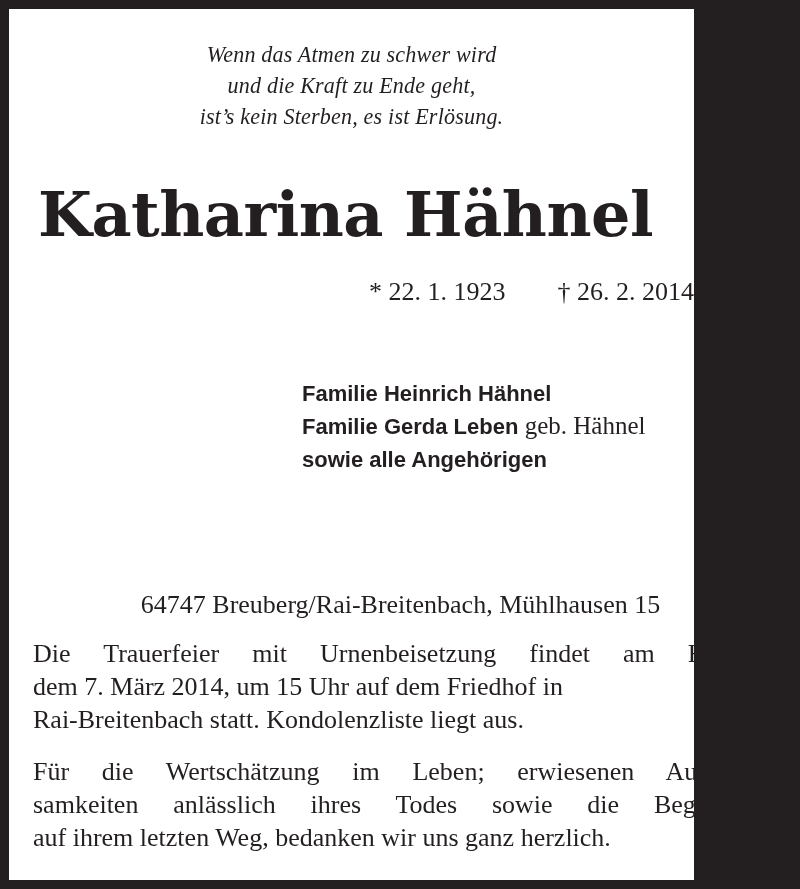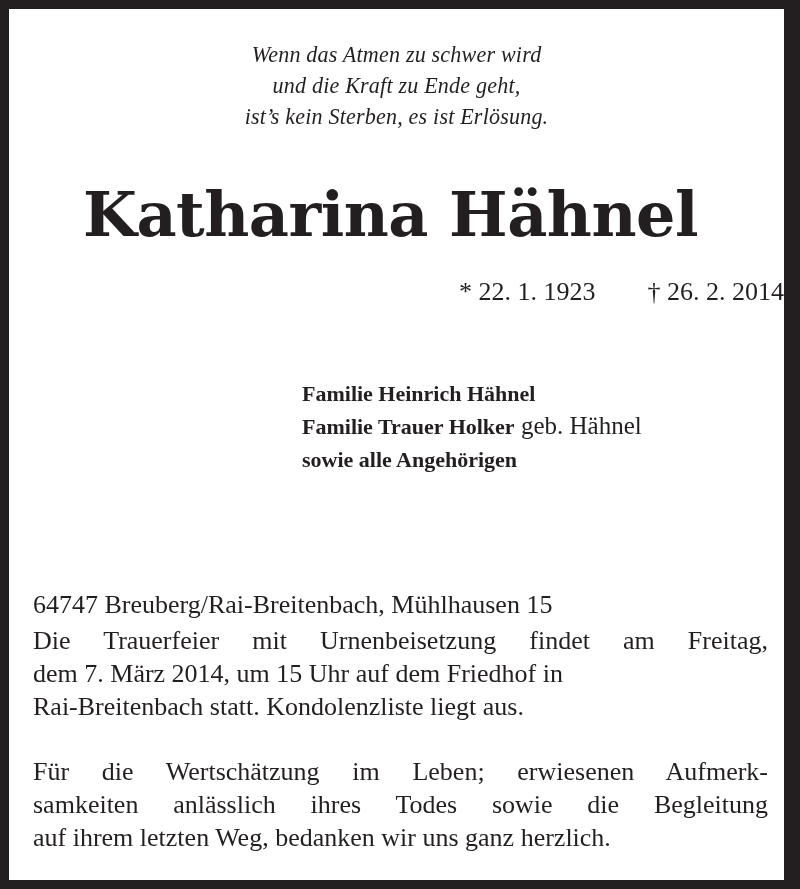--- a/index.html
+++ b/index.html
@@ -7,21 +7,21 @@
       width: 800px; height: 889px;
       background: #231f20;
       position: relative;
       overflow: hidden;
       font-family: "DejaVu Serif", "Liberation Serif", serif;
       color: #231f20;
     }
     .page {
       position: absolute;
       left: 9px; top: 9px;
-      width: 775px; height: 871px;
+      width: 685px; height: 871px;
       background: #ffffff;
     }
     .poem {
       position: absolute;
       left: 0; right: 0; top: 30px;
       text-align: center;
       font-family: "Liberation Serif", serif;
       font-style: italic;
       font-size: 24px;
       line-height: 31px;
@@ -52,29 +52,29 @@
     .dates .gap { display: inline-block; width: 52px; }
     .mourners {
       position: absolute;
       left: 293px; top: 368px;
       font-family: "Liberation Serif", serif;
       font-size: 25px;
       white-space: nowrap;
     }
     .mourners .intro { line-height: 34px; margin-bottom: 18px; }
     .mourners .fam { line-height: 32px; }
-    .mourners b { font-family: Liberation Serif, serif; font-weight: bold; font-size: 22px; }
+    .mourners b { font-family: Liberation Sans, sans-serif; font-weight: bold; font-size: 22px; }
     .details {
       position: absolute;
       left: 24px; width: 735px; top: 579px;
       font-family: "Liberation Serif", serif;
       font-size: 26px;
       line-height: 33px;
     }
-    .details .addr { white-space: nowrap; margin-bottom: 3px; }
+    .details .addr { white-space: nowrap; margin-bottom: 16px; text-align: center; }
     .thanks {
       position: absolute;
       left: 24px; width: 735px; top: 746px;
       font-family: "Liberation Serif", serif;
       font-size: 26px;
       line-height: 33px;
     }
     .line { display: block; text-align: justify; text-align-last: justify; white-space: nowrap; }
     .line.last { text-align-last: left; }
   </style>
@@ -93,21 +93,21 @@
 
   <div class="dates">
     <span>* 22. 1. 1923</span><span class="gap"></span><span>† 26. 2. 2014</span>
   </div>
 
   <div class="mourners">
     <div class="fam">
       <b>Familie Heinrich Hähnel</b><span></span>
     </div>
     <div class="fam">
-      <b>Familie Trauer Holker</b><span> geb. Hähnel</span>
+      <b>Familie Gerda Leben</b><span> geb. Hähnel</span>
     </div>
     <div class="fam">
       <b>sowie alle Angehörigen</b><span></span>
     </div>
   </div>
 
   <div class="details">
     <div class="addr">64747 Breuberg/Rai-Breitenbach, Mühlhausen 15</div>
     <span class="line">Die Trauerfeier mit Urnenbeisetzung findet am Freitag,</span>
     <span class="line last">dem 7. März 2014, um 15 Uhr auf dem Friedhof in</span>

